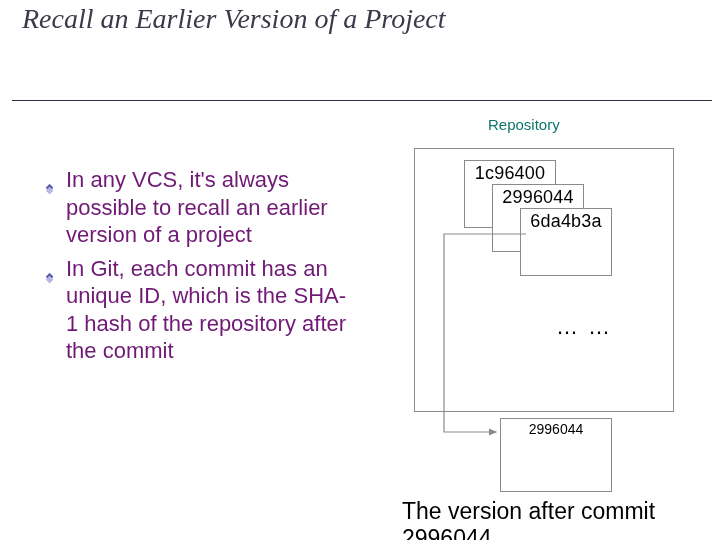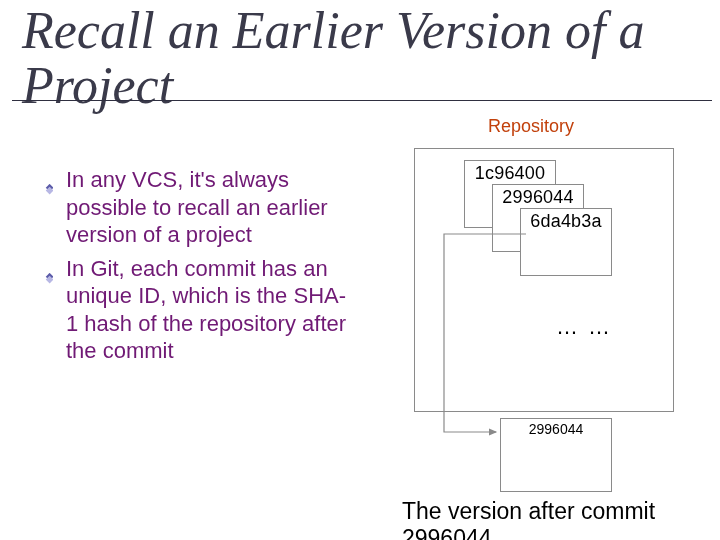--- a/index.html
+++ b/index.html
@@ -15,21 +15,21 @@
     position: relative;
     width: 720px;
     height: 540px;
   }
   .title {
     position: absolute;
     left: 22px;
     top: 4px;
     width: 660px;
     font-family: "Times New Roman", serif;
-    font-size: 52px;
+    font-size: 28px;
     line-height: 1.05;
     color: #3a3a4a;
     font-weight: 400;
     font-style: italic;
     letter-spacing: 0px;
   }
   .title-underline {
     position: absolute;
     left: 12px;
     top: 100px;
@@ -55,22 +55,22 @@
     position: absolute;
     left: 0;
     top: 8px;
     width: 11px;
     height: 11px;
   }
   .repo-label {
     position: absolute;
     left: 488px;
     top: 116px;
-    font-size: 18px;
-    color: #c2410c;
+    font-size: 15px;
+    color: #0f766e;
   }
   .repo-box {
     position: absolute;
     left: 414px;
     top: 148px;
     width: 258px;
     height: 262px;
     border: 1px solid #8a8a8a;
     background: #fff;
   }

